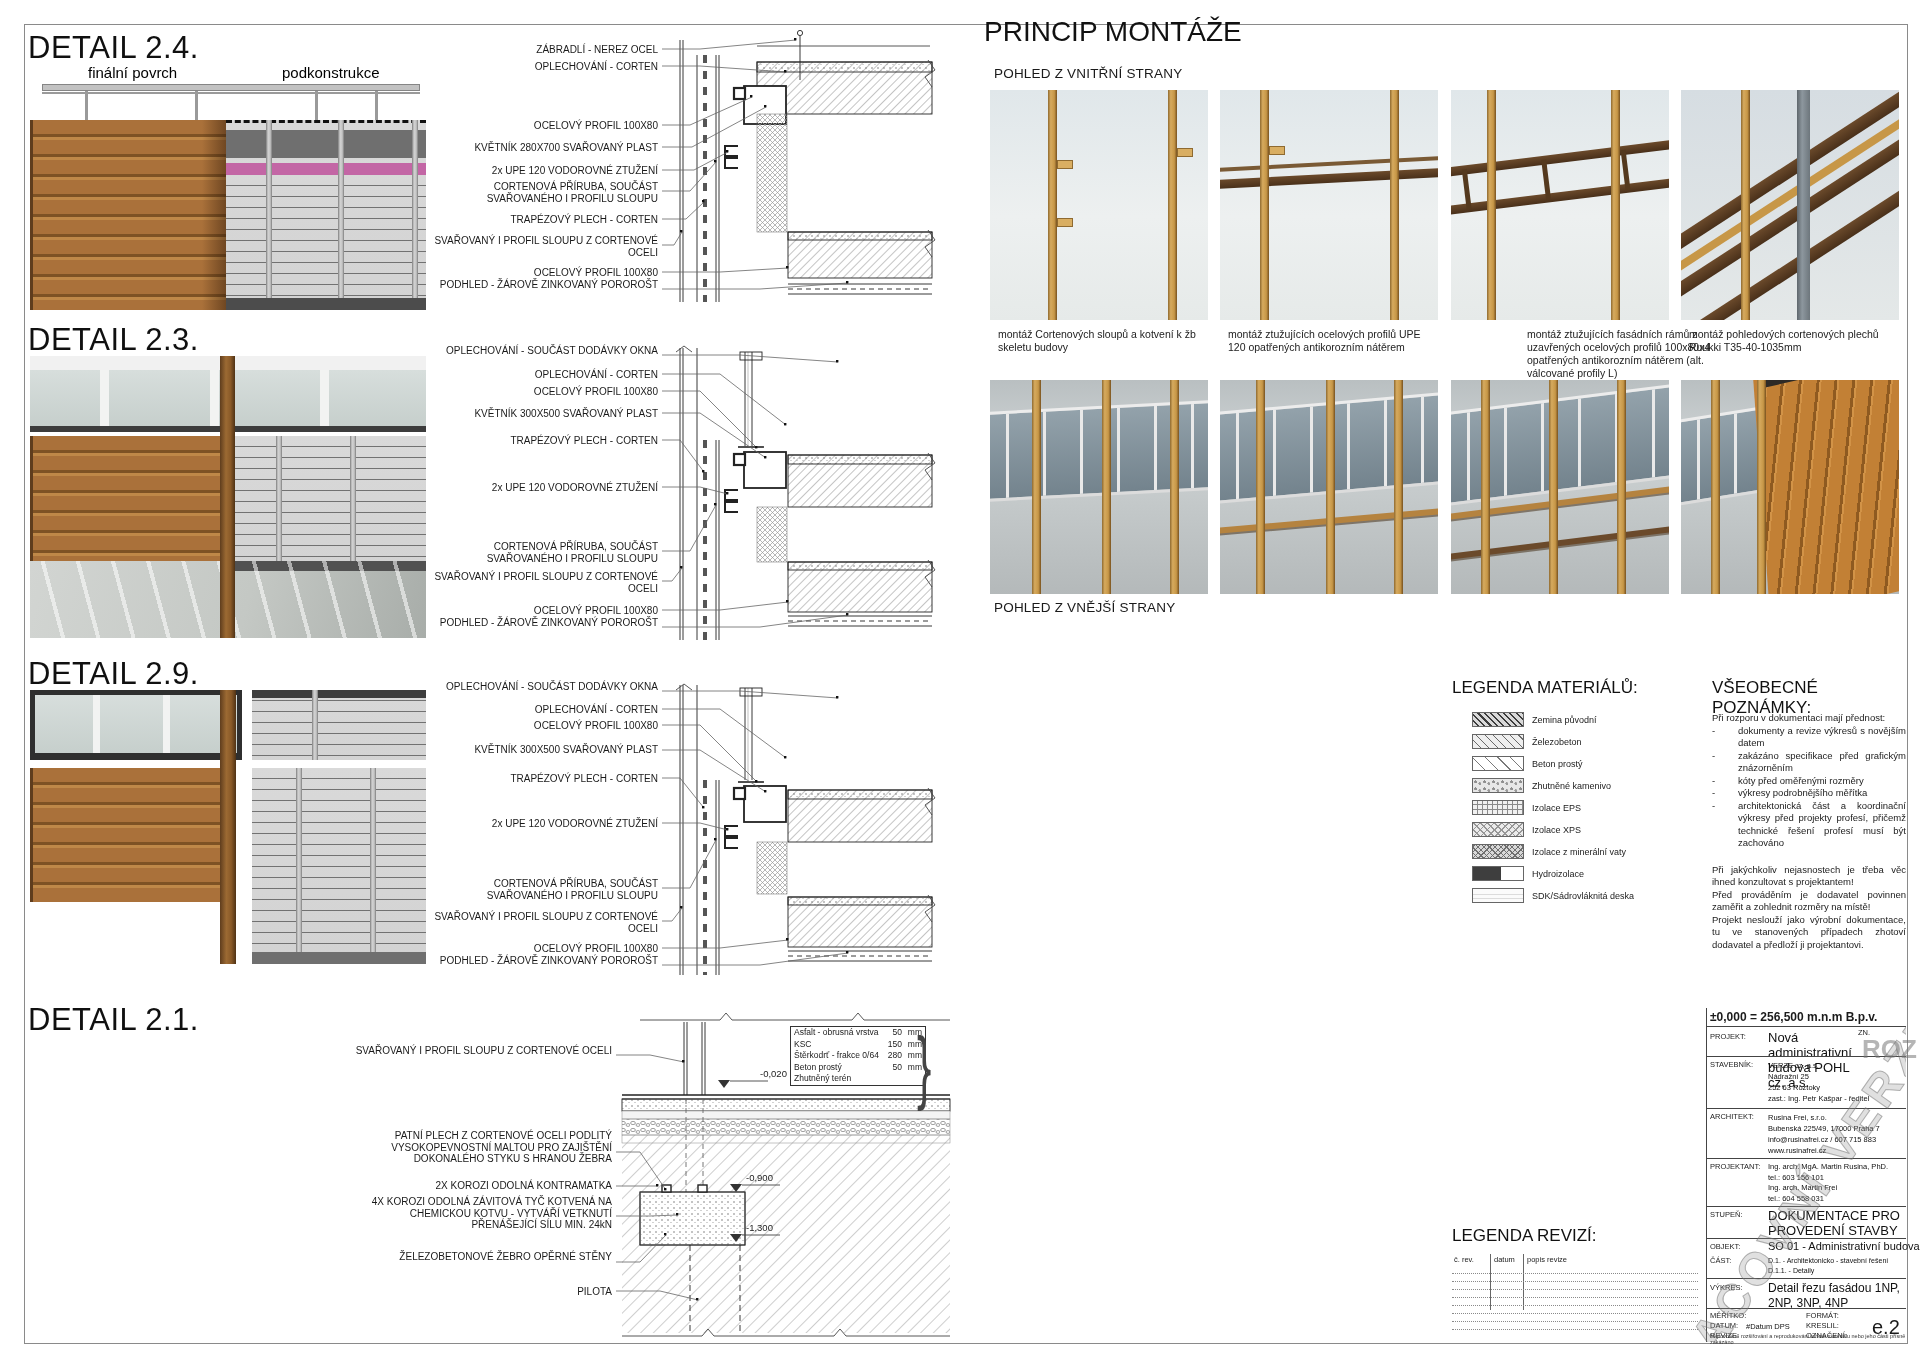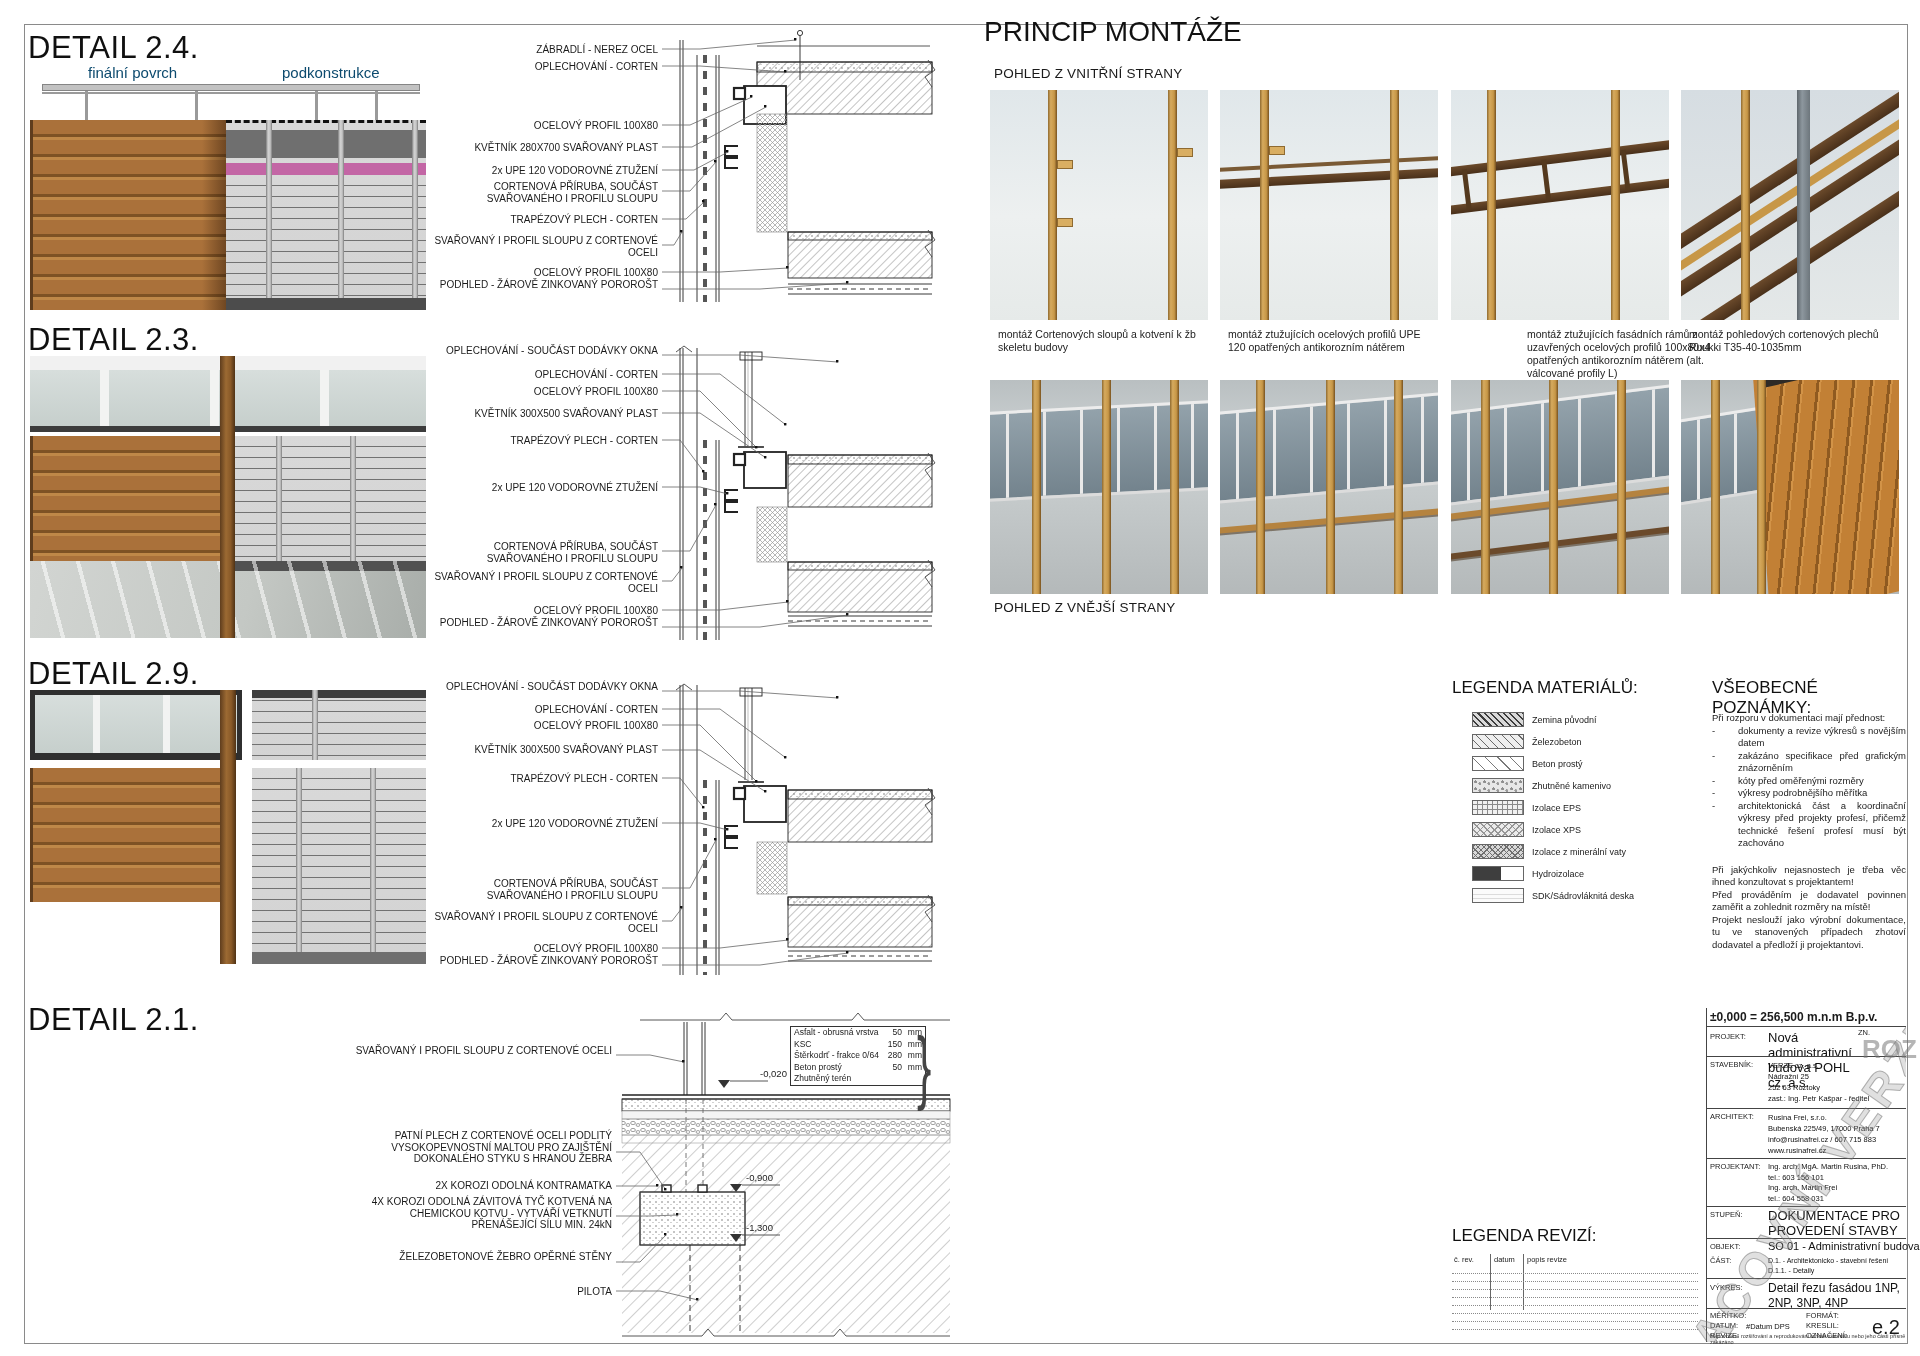--- a/index.html
+++ b/index.html
@@ -2,21 +2,21 @@
 <html><head>
 <meta charset="utf-8">
 <style>
   html,body{margin:0;padding:0;}
   body{width:1920px;height:1356px;position:relative;background:#fff;overflow:hidden;
        font-family:"Liberation Sans",sans-serif;color:#1b1b1b;}
   .abs{position:absolute;}
   #frame{position:absolute;left:24px;top:24px;width:1882px;height:1318px;border:1px solid #8a8a8a;}
   
   .dt{position:absolute;left:28px;font-size:31px;letter-spacing:.5px;color:#101010;}
-  .sub{position:absolute;font-size:15px;color:#0c4a6e;}
+  .sub{position:absolute;font-size:15px;color:#000000;}
   
   .tl{position:absolute;left:423px;width:235px;font-size:10px;line-height:11.5px;
       text-align:right;color:#1a1a1a;}
   .tl21{left:348px;width:264px;}
   .elev{position:absolute;font-size:9.5px;color:#222;}
   
   .fr{position:absolute;overflow:hidden;}
   .rail{position:absolute;left:12px;right:6px;height:5px;background:#c2c2c2;border:1px solid #858585;}
   .vp{position:absolute;width:3px;background:#9a9a9a;}
   .corten{position:absolute;background:repeating-linear-gradient(180deg,#aa713a 0 14px,#7e5224 14px 17px,#bf8848 17px 20px);border-left:3px solid #5f3d1d;}

